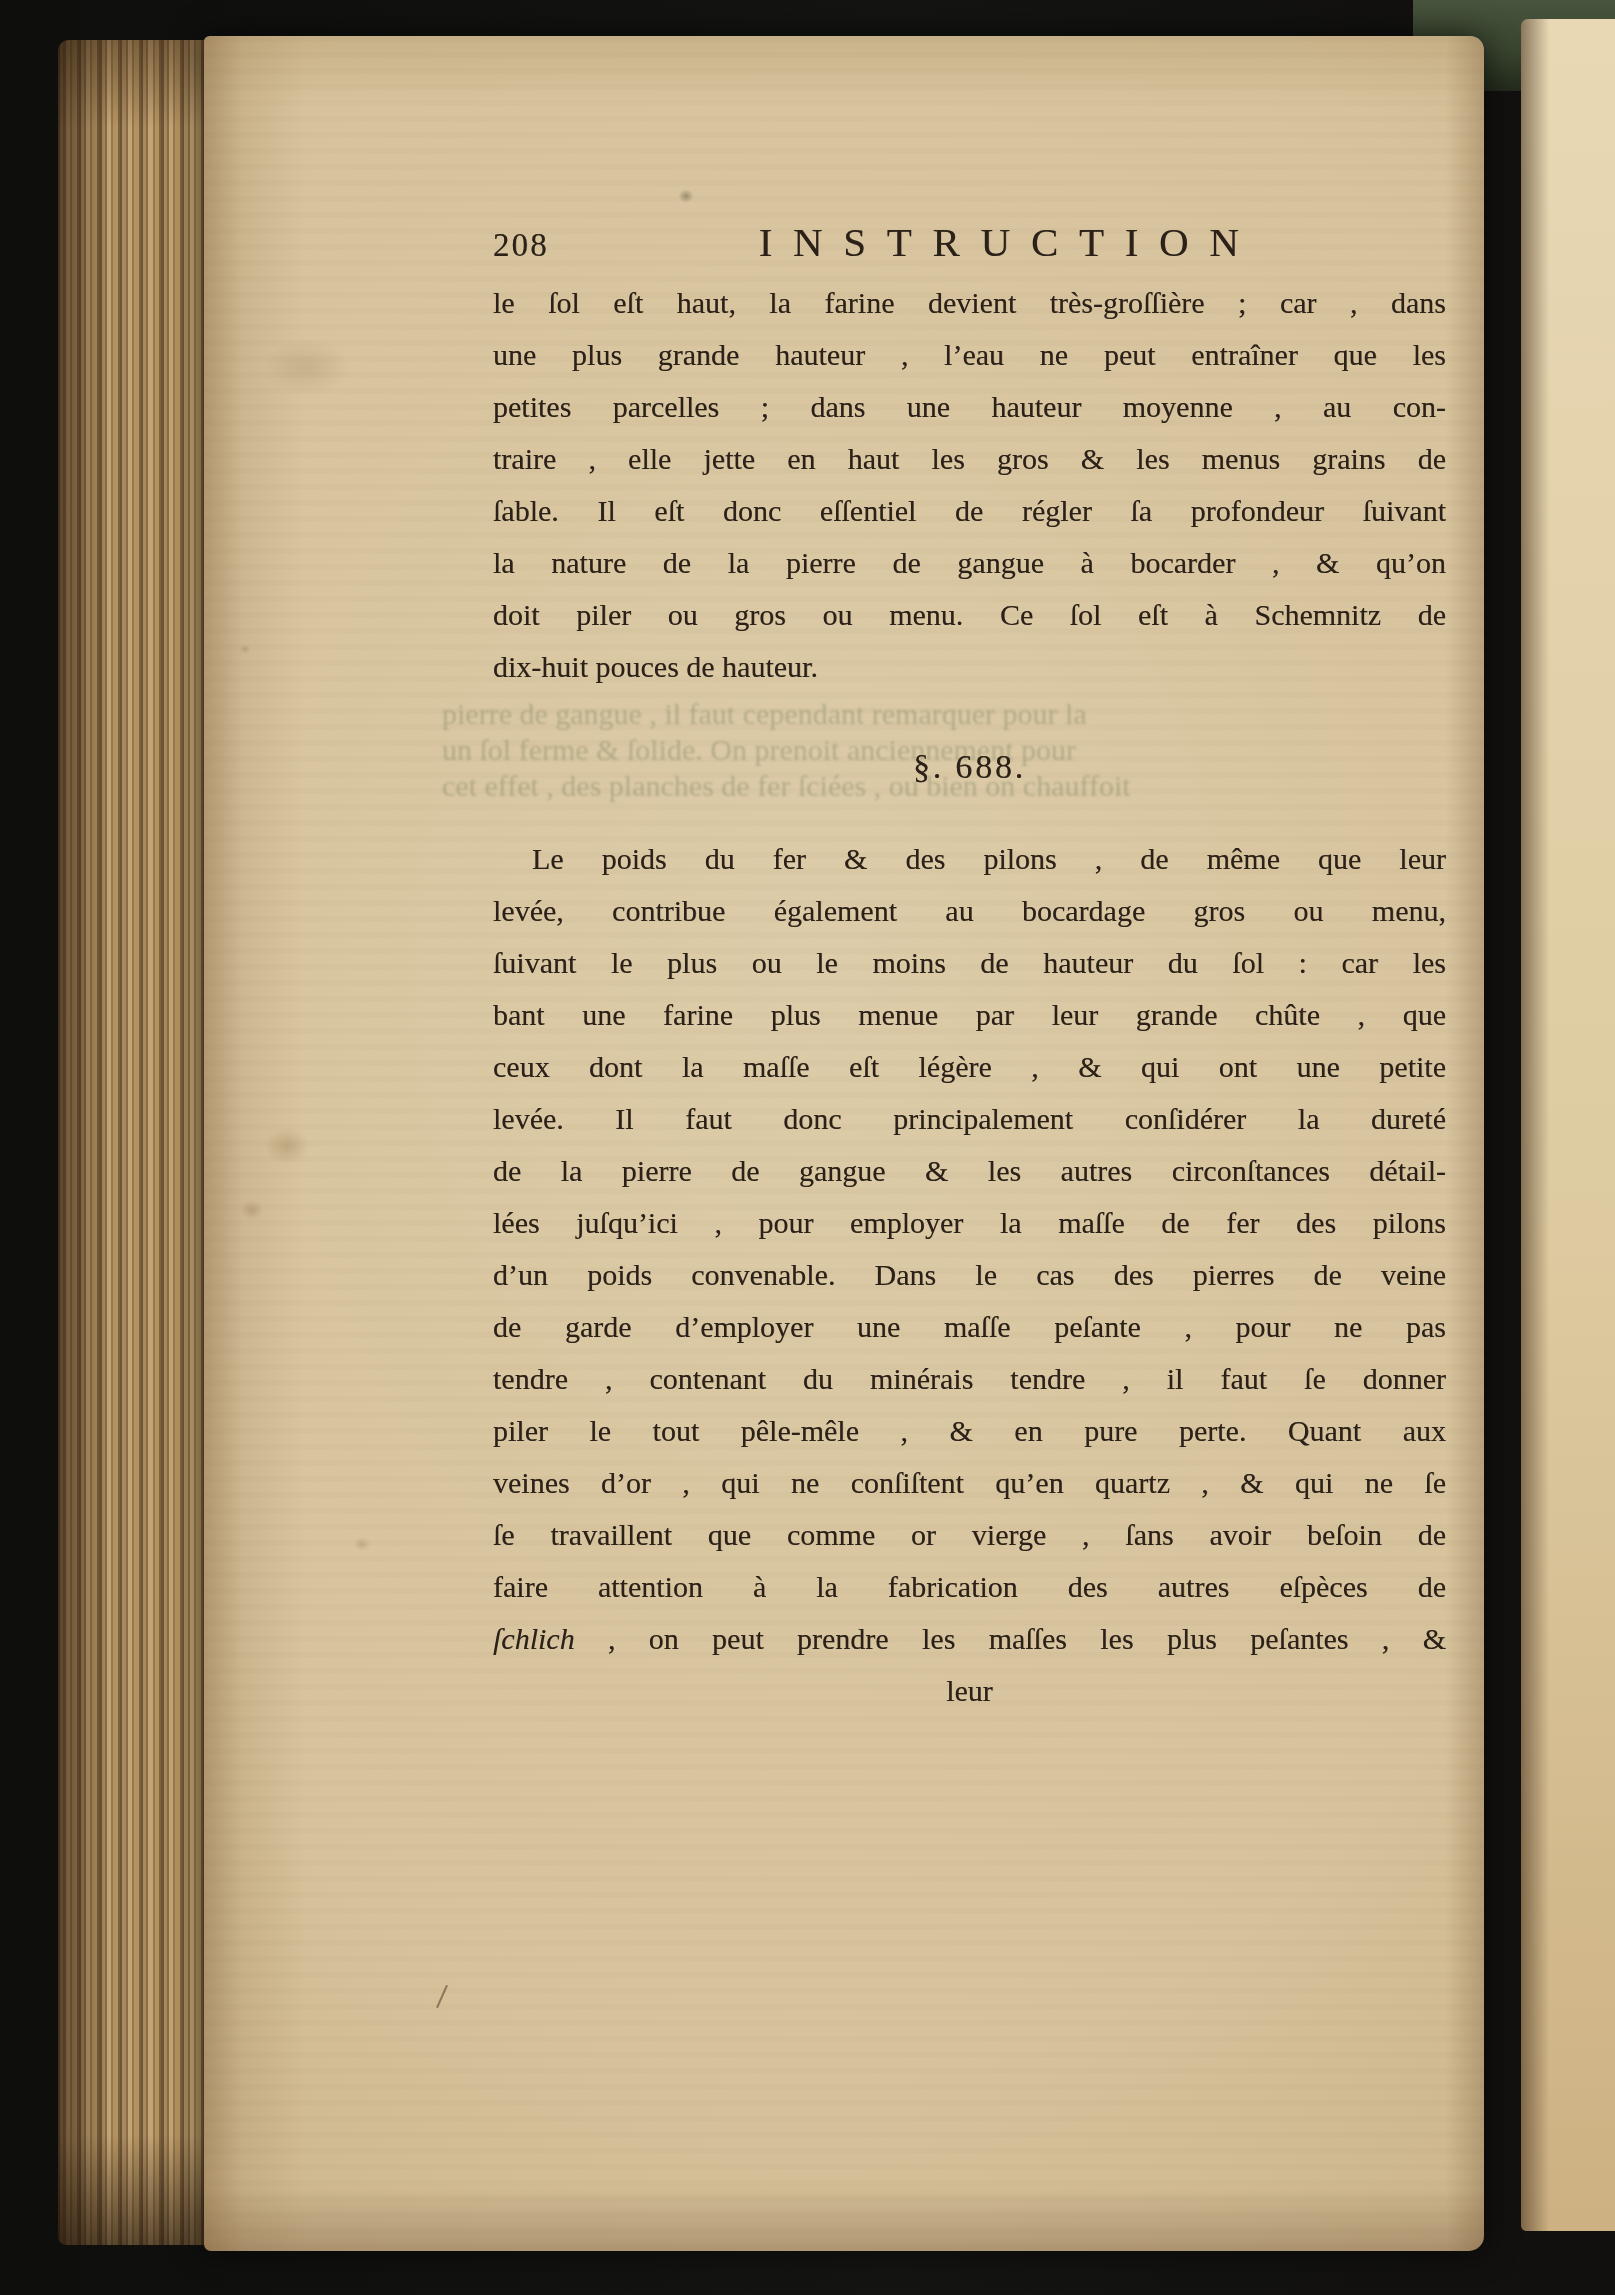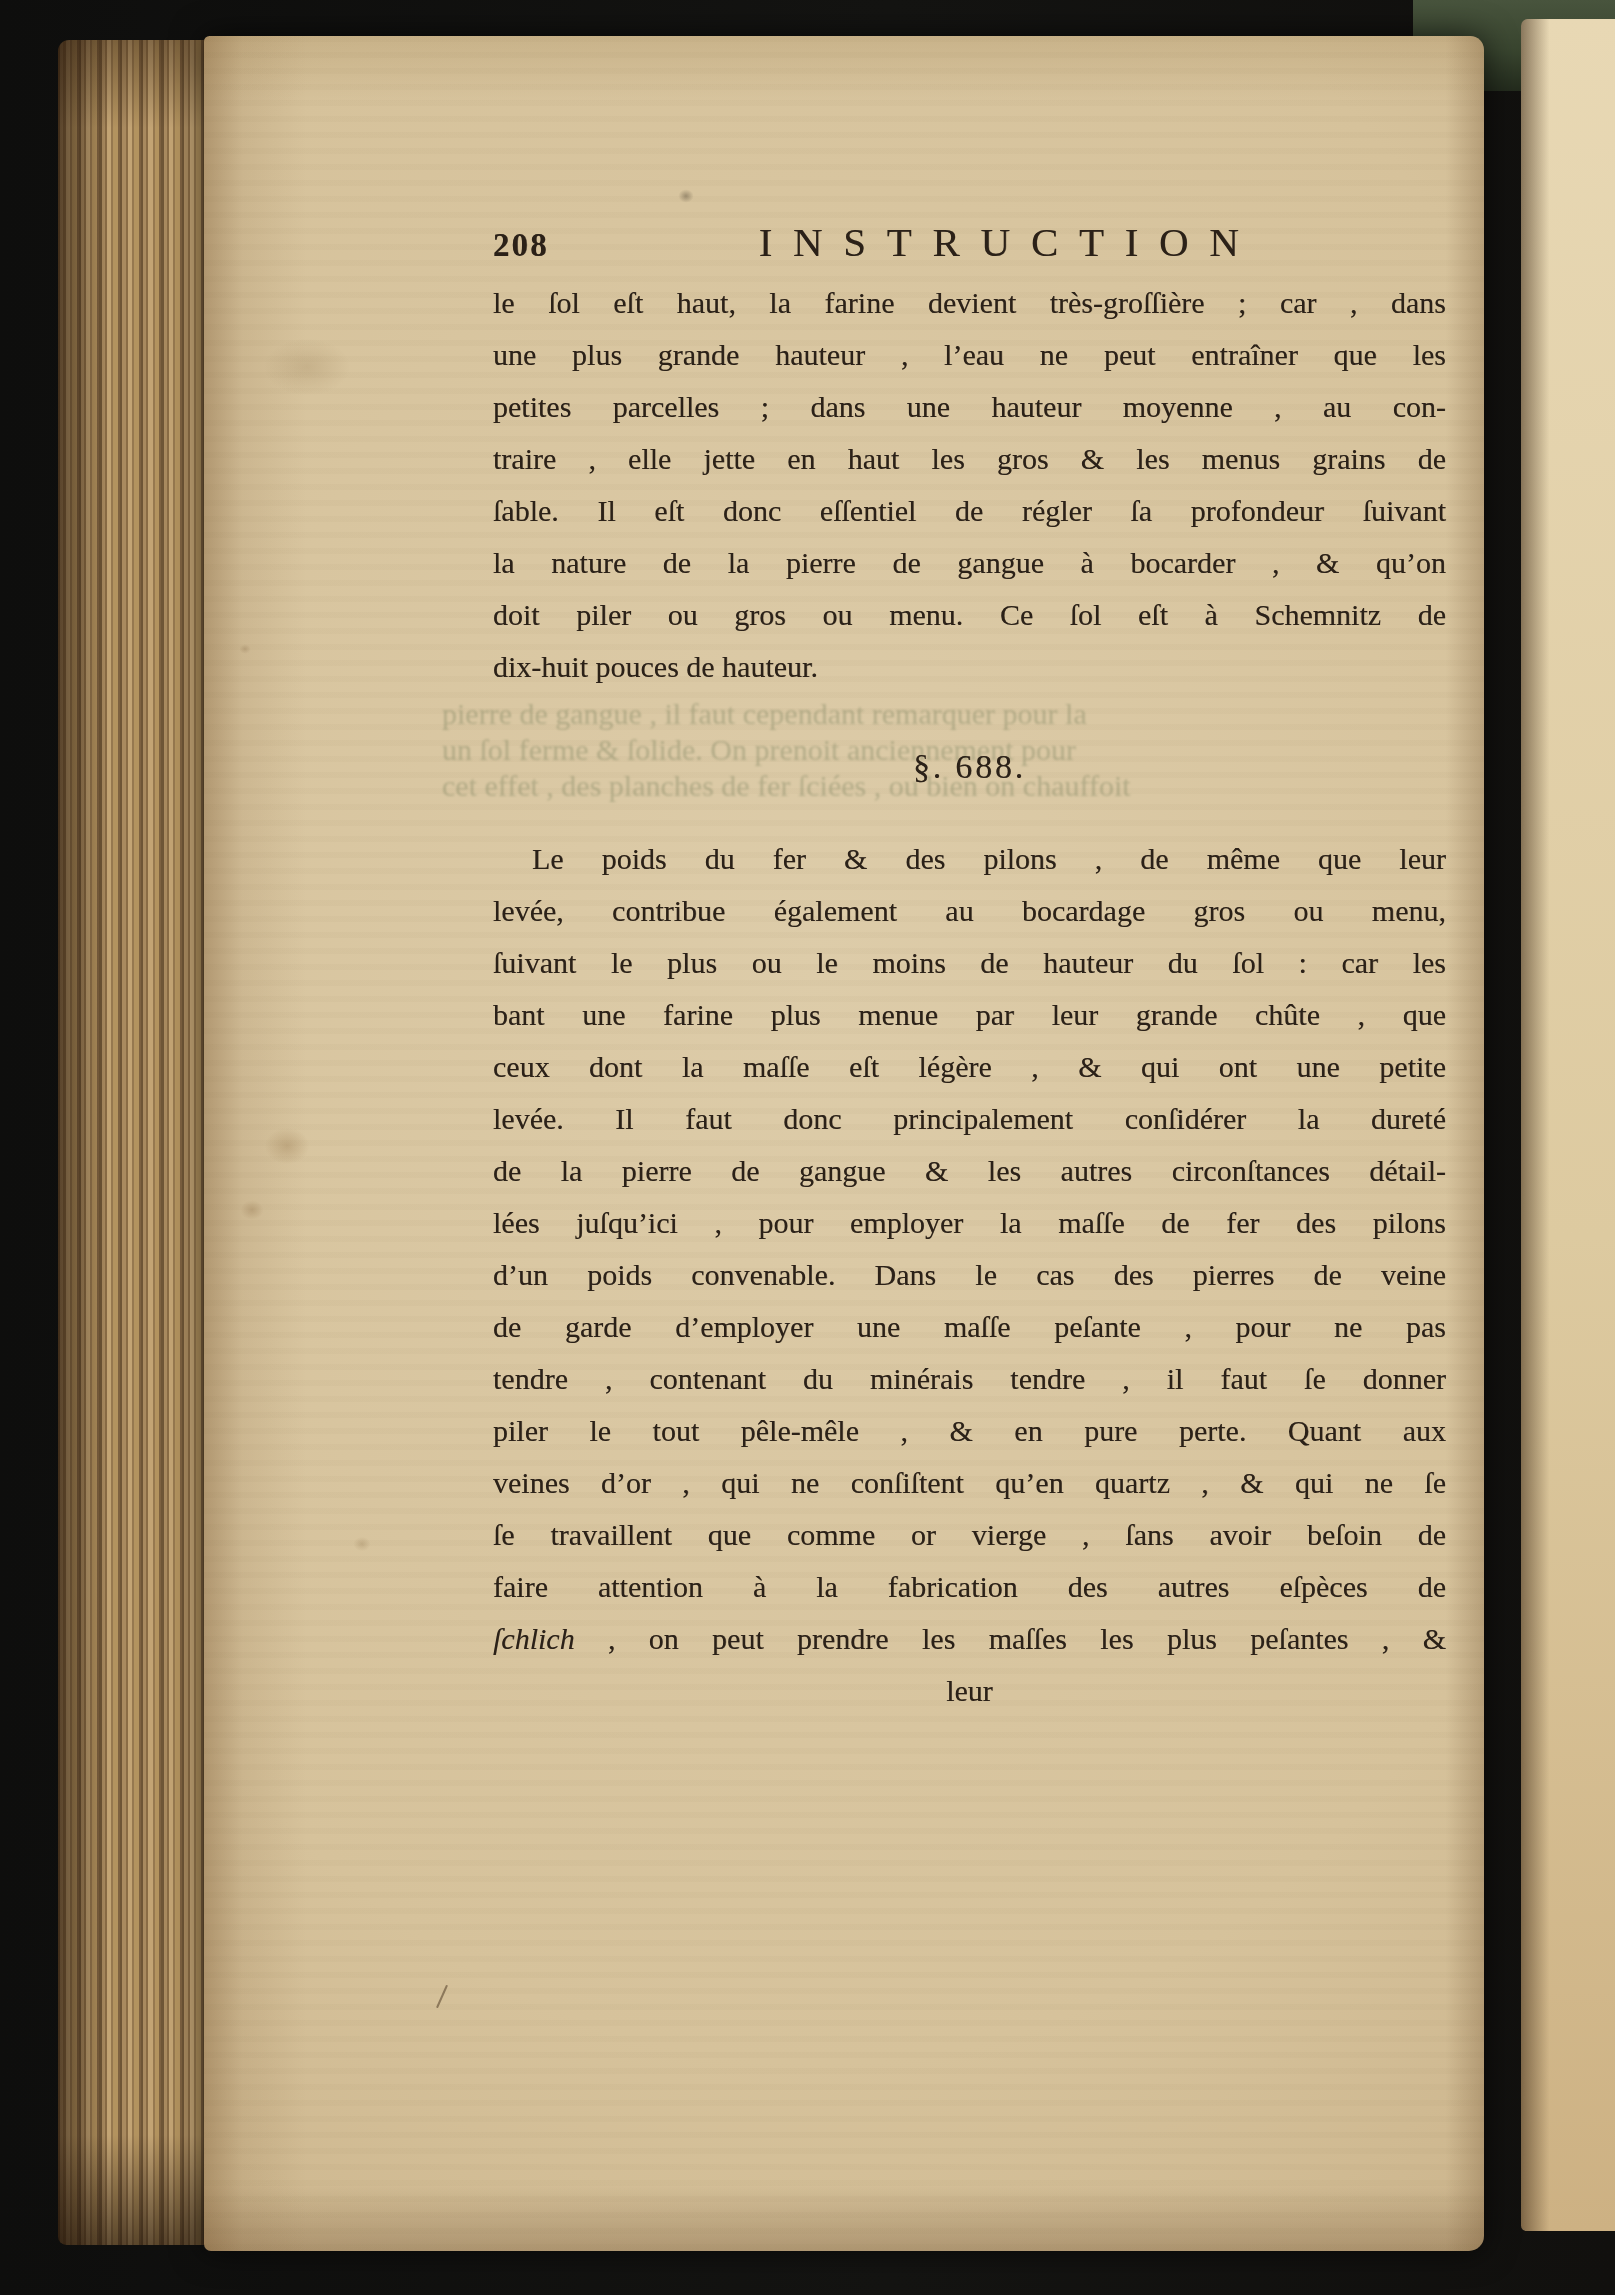--- a/index.html
+++ b/index.html
@@ -50,21 +50,21 @@
       linear-gradient(0deg, rgba(100,70,40,.32), rgba(100,70,40,0) 3%),
       linear-gradient(180deg, rgba(150,120,70,.22), rgba(150,120,70,0) 3%),
       radial-gradient(120% 90% at 48% 42%, #ddcca9 0%, #d6c29b 55%, #c9b188 86%, #bca075 100%);
   }
   .text-area{
     position:absolute;left:289px;top:172px;width:953px;
     color:#2b2118;font-size:30px;line-height:52px;
     text-shadow:0.3px 0.3px 0.5px rgba(46,36,24,.45);
   }
   .header-row{display:flex;align-items:baseline;height:69px;}
-  .page-number{width:179px;font-size:33px;letter-spacing:2.1px;font-weight:bold;}
+  .page-number{width:179px;font-size:33px;letter-spacing:2.1px;}
   .running-title{flex:1;text-align:center;padding-right:110px;font-size:41px;letter-spacing:20.7px;text-indent:10.3px;margin-top:8px;}
   .para .line{text-align:justify;text-align-last:justify;}
   .para1 .line:last-child{text-align-last:left;}
   .para2 .line:first-child{text-indent:39px;}
   .section-heading{text-align:center;font-size:34px;letter-spacing:2.8px;margin:48px 0 40px;line-height:52px;}
   .catchword{text-align:center;line-height:52px;font-family:Liberation Serif, serif;}
   
   .showthrough{
     position:absolute;left:238px;top:660px;width:1074px;
     color:#66724e;opacity:.34;filter:blur(0.9px);

